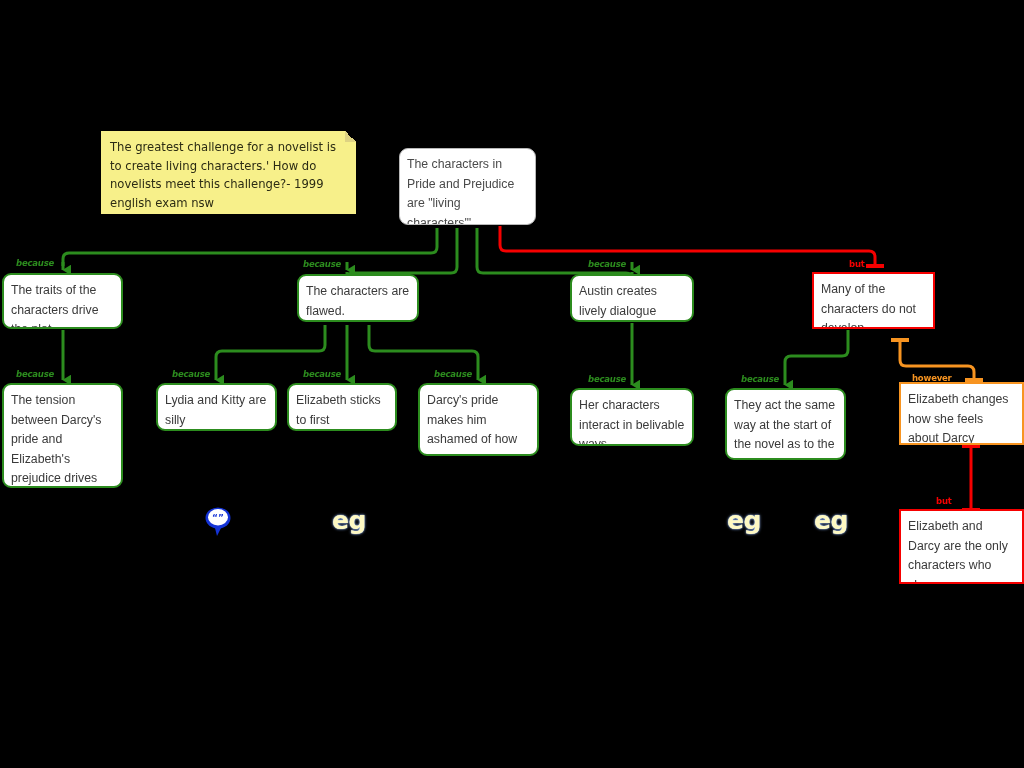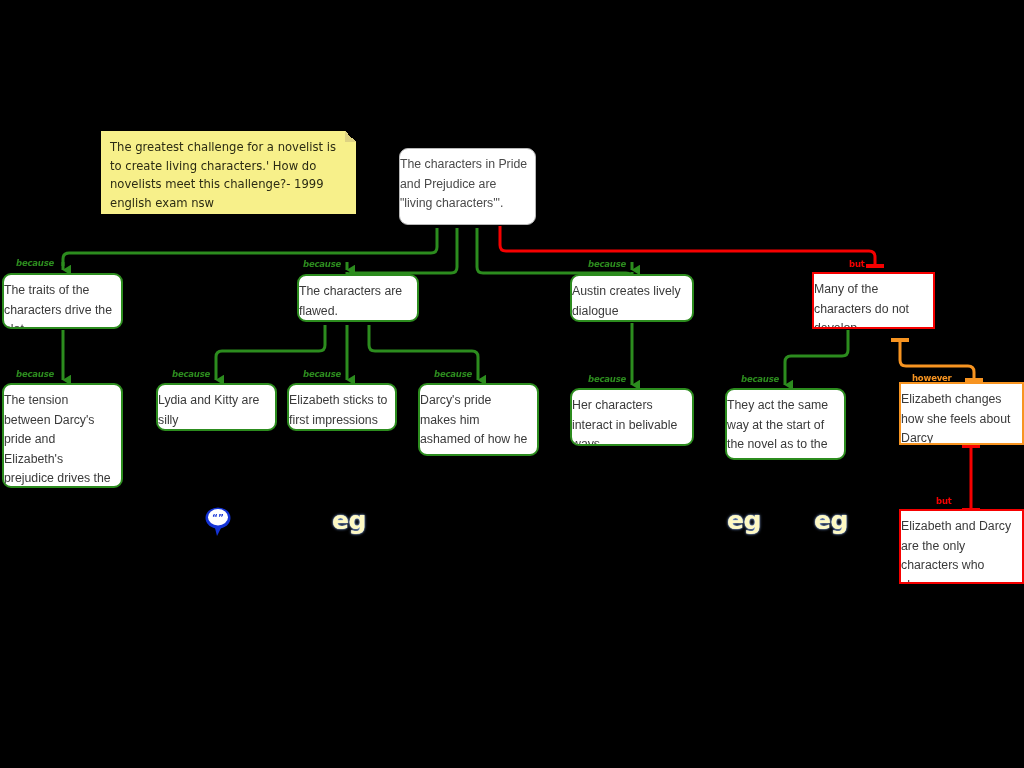--- a/index.html
+++ b/index.html
@@ -22,21 +22,21 @@
     pointer-events: none;
   }
 
   
   .node {
     position: absolute;
     background: #ffffff;
     color: #3a3a3a;
     font-size: 12.3px;
     line-height: 19.5px;
-    padding: 6px 7px 5px 0;
+    padding: 6px 7px 5px 7px;
     z-index: 5;
     overflow: hidden;
   }
   .node.green {
     border: 2px solid #2c8c1e;
     border-radius: 9px;
   }
   .node.root {
     border: 1px solid #b8b8b8;
     border-radius: 9px;

